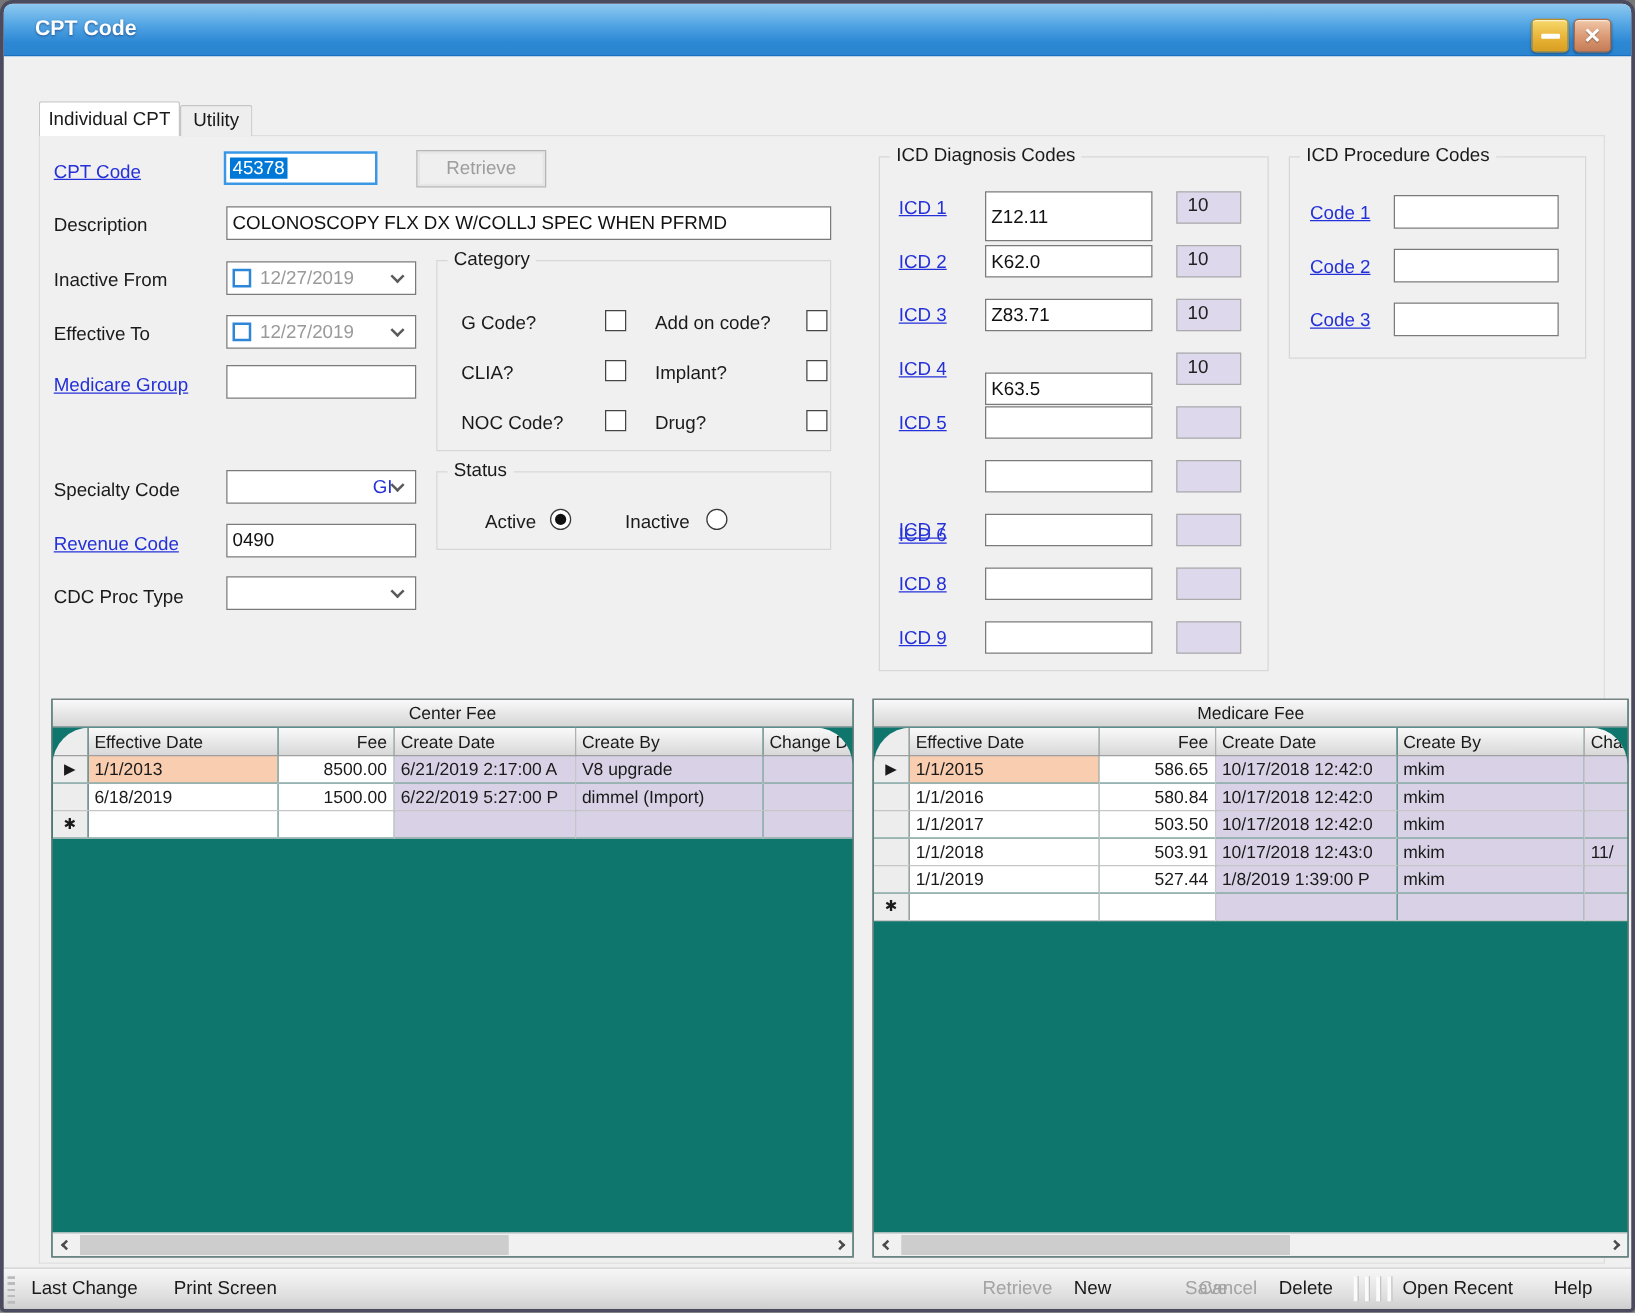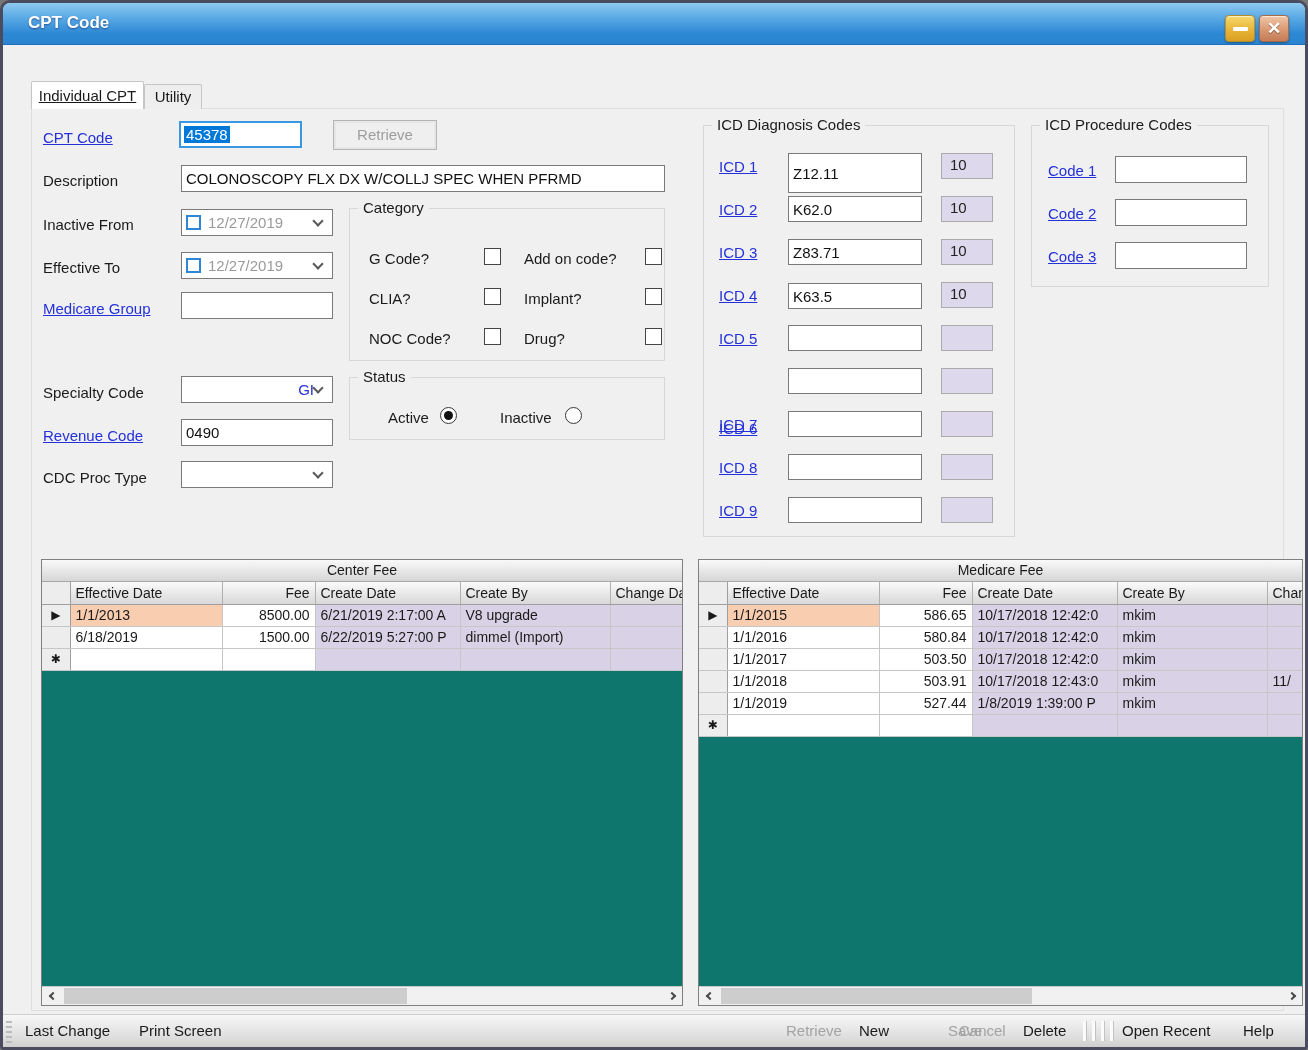--- a/index.html
+++ b/index.html
@@ -22,21 +22,21 @@
     border:1px solid #b98f2e; }
   .btn-min .bar{ width:15px; height:4px; background:#fff; border-radius:1px; }
   .btn-close{ left:1256px; background:linear-gradient(180deg,#f0c7a8,#d99873 55%,#c47c55);
     border:1px solid #a86a47; color:#fff; font-size:17px; font-weight:bold;
     text-shadow:0 1px 1px rgba(0,0,0,.4); }
 
   
   .tab{ position:absolute; border:1px solid #c6c6c6; border-bottom:none;
     border-radius:2px 2px 0 0; text-align:center; }
   .tab-active{ left:28px; top:78px; width:113px; height:28px; background:#fff;
-    z-index:3; line-height:27px;text-decoration:underline; }
+    z-index:3; line-height:27px; }
   .tab-inactive{ left:141px; top:81px; width:58px; height:25px; background:#eeeeee;
     line-height:24px; z-index:1; }
   .tabpanel{ position:absolute; left:28px; top:105px; width:1253px; height:903px;
     background:#f0f0f0; border:1px solid #dedede; z-index:0; }
 
   
   .lbl{ position:absolute; white-space:nowrap; }
   .link{ position:absolute; white-space:nowrap; color:#2430d8; text-decoration:underline; cursor:pointer; }
   .txt{ position:absolute; background:#fff; border:1px solid #7a7a7a; font-family:inherit;
     font-size:15px; padding:0 4px; color:#111; outline:none; }
@@ -65,21 +65,21 @@
   
   .cpt-field{ position:absolute; background:#fff; border:2px solid #3a97e4; display:flex;
     align-items:center; padding-left:3px; }
   .cpt-field .selText{ background:#0078d7; color:#fff; padding:0 2px; }
 
   
   .grid-frame{ position:absolute; border:1px solid #7f7f7f; background:#0f766e;
     display:flex; flex-direction:column; overflow:hidden; }
   .grid-caption{ height:22px; background:linear-gradient(#f9f9f9,#d6d6d6);
     border-bottom:1px solid #a8a8a8; text-align:center; font-size:14px; line-height:21px; flex:0 0 22px;}
-  .grid-body{ flex:1; overflow:hidden; position:relative; }
+  .grid-body{ flex:1; overflow:hidden; position:relative;border-radius:30px; }
   table.grid{ border-collapse:collapse; table-layout:fixed; font-size:14px; }
   table.grid th{ background:linear-gradient(#fafafa,#d8d8d8); font-weight:normal; text-align:left;
     border-right:1px solid #b0b0b0; border-bottom:1px solid #9f9f9f; height:22px; padding:0 5px; overflow:hidden; white-space:nowrap;}
   table.grid td{ height:22px; padding:0 5px; border-right:1px solid #c6c6c6; border-bottom:1px solid #c6c6c6;
     background:#fff; overflow:hidden; white-space:nowrap; }
   table.grid .sel{ background:#ededed; border-right:1px solid #9f9f9f; text-align:center; padding:0; font-size:12px; }
   table.grid .lav{ background:#d9d2e6; }
   table.grid .cur{ background:#f8cdb0; }
   table.grid .num{ text-align:right; }
   .hscroll{ flex:0 0 19px; background:#f1f1f1; border-top:1px solid #c9c9c9; position:relative; }
@@ -190,21 +190,21 @@
   <a class="link" style="left:716px;top:155px;">ICD 1</a>
   <input class="txt" style="left: 785px; top: 150px; width: 134px; height: 40px;" value="Z12.11">
   <div class="verbox" style="left:938px;top:150px;">10</div>
   <a class="link" style="left:716px;top:198px;">ICD 2</a>
   <input class="txt" style="left: 785px; top: 193px; width: 134px; height: 26px;" value="K62.0">
   <div class="verbox" style="left:938px;top:193px;">10</div>
   <a class="link" style="left:716px;top:241px;">ICD 3</a>
   <input class="txt" style="left: 785px; top: 236px; width: 134px; height: 26px;" value="Z83.71">
   <div class="verbox" style="left:938px;top:236px;">10</div>
   <a class="link" style="left:716px;top:284px;">ICD 4</a>
-  <input class="txt" style="left: 785px; top: 280px; width: 134px; height: 26px;" value="K63.5">
+  <input class="txt" style="left: 785px; top: 295px; width: 134px; height: 26px;" value="K63.5">
   <div class="verbox" style="left:938px;top:279px;">10</div>
   <a class="link" style="left:716px;top:327px;">ICD 5</a>
   <input class="txt" style="left: 785px; top: 322px; width: 134px; height: 26px;" value="">
   <div class="verbox" style="left:938px;top:322px;"></div>
   <a class="link" style="left:716px;top:370px;margin-top:47px;">ICD 6</a>
   <input class="txt" style="left: 785px; top: 365px; width: 134px; height: 26px;" value="">
   <div class="verbox" style="left:938px;top:365px;"></div>
   <a class="link" style="left:716px;top:413px;">ICD 7</a>
   <input class="txt" style="left: 785px; top: 408px; width: 134px; height: 26px;" value="">
   <div class="verbox" style="left:938px;top:408px;"></div>

